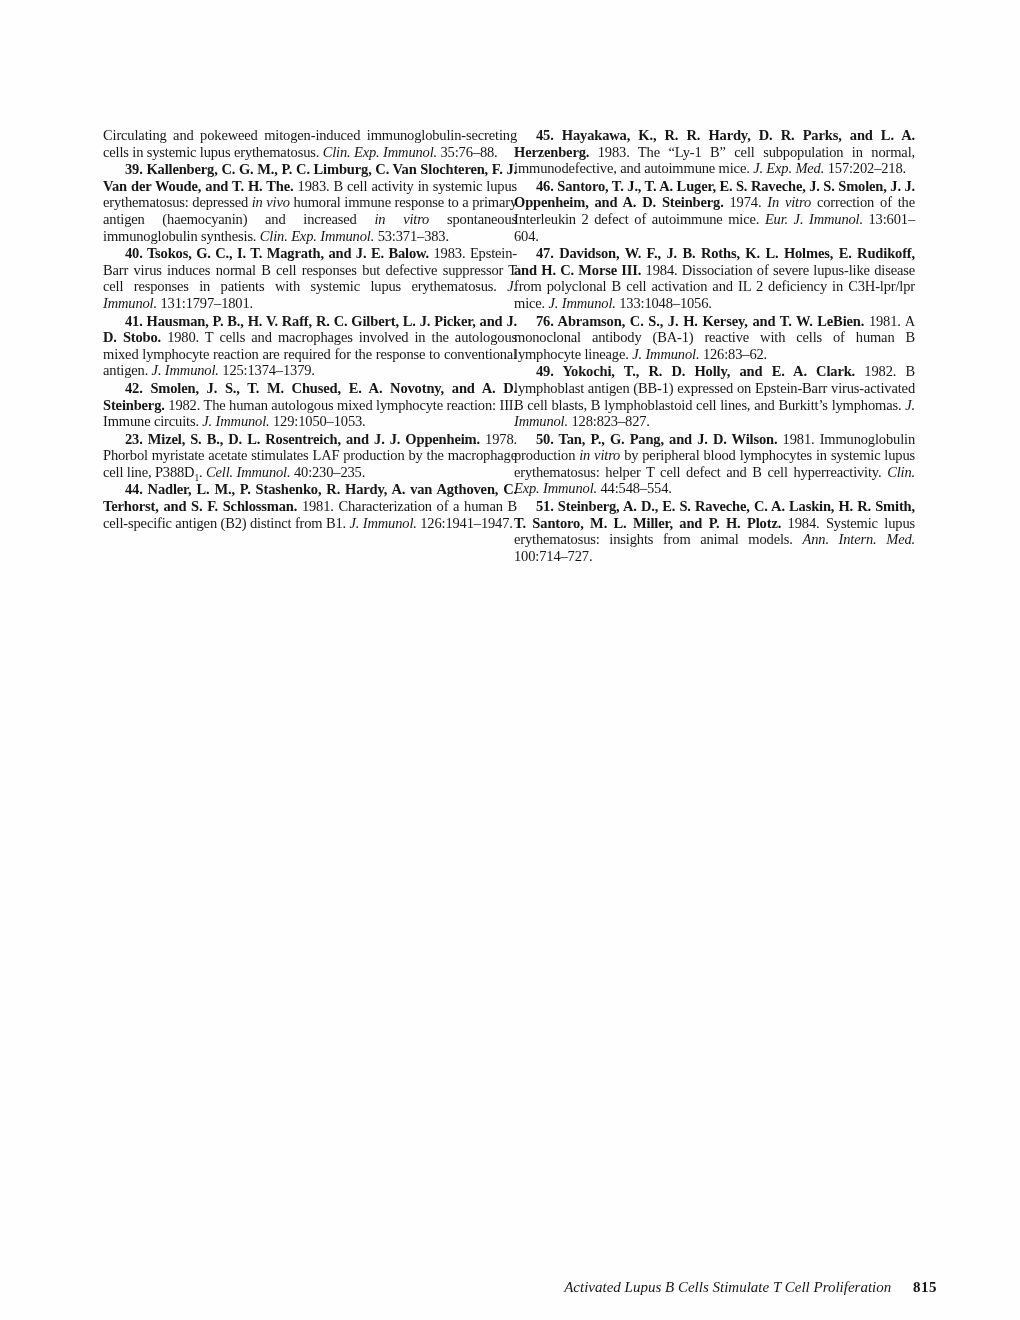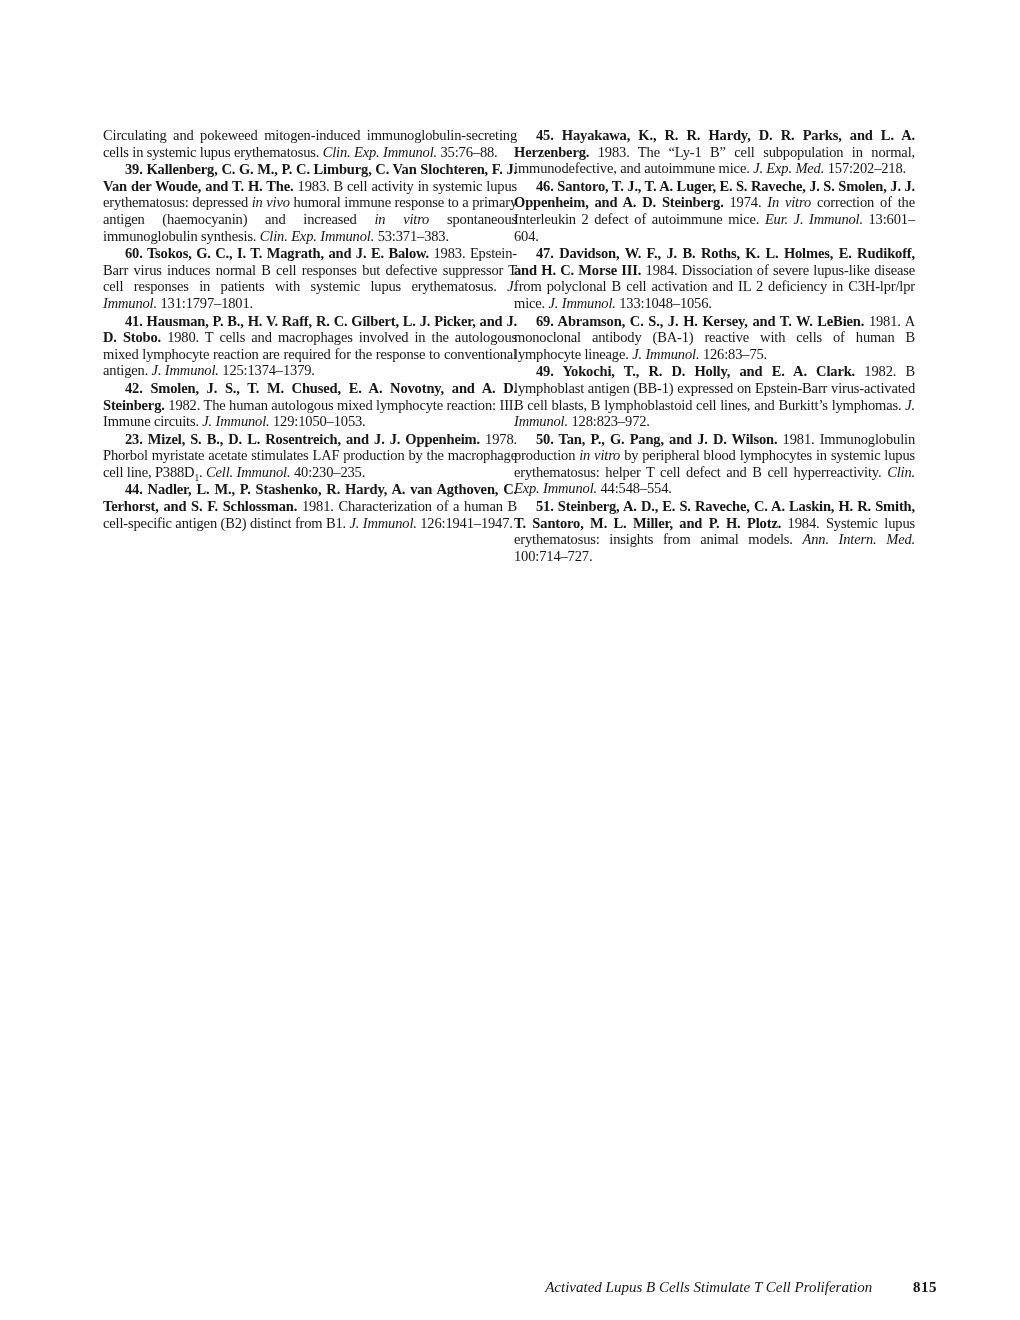--- a/index.html
+++ b/index.html
@@ -40,43 +40,43 @@
   .footer {
     position: absolute;
     top: 1279px;
     left: 0;
     width: 937px;
     text-align: right;
     font-size: 15px;
     white-space: nowrap;
   }
   .footer .ftitle { font-style: italic; }
-  .footer .fpage  { font-weight: bold; margin-left: 37px; letter-spacing: 0.5px; }
+  .footer .fpage  { font-weight: bold; margin-left: 18px; letter-spacing: 0.5px; }
 </style>
 </head>
 <body>
 
 <div class="page">
 
   <div class="col col-left">
       <p class="ref no-indent"><span>Circulating and pokeweed mitogen-induced immunoglobulin-secreting cells in systemic lupus erythematosus. </span><span class="i">Clin. Exp. Immunol.</span><span> 35:76–88.</span></p>
       <p class="ref"><span class="b">39. Kallenberg, C. G. M., P. C. Limburg, C. Van Slochteren, F. J. Van der Woude, and T. H. The.</span><span> 1983. B cell activity in systemic lupus erythematosus: depressed </span><span class="i">in vivo</span><span> humoral immune response to a primary antigen (haemocyanin) and increased </span><span class="i">in vitro</span><span> spontaneous immunoglobulin synthesis. </span><span class="i">Clin. Exp. Immunol.</span><span> 53:371–383.</span></p>
-      <p class="ref"><span class="b">60. Tsokos, G. C., I. T. Magrath, and J. E. Balow.</span><span> 1983. Epstein-Barr virus induces normal B cell responses but defective suppressor T cell responses in patients with systemic lupus erythematosus. </span><span class="i">J. Immunol.</span><span> 131:1797–1801.</span></p>
+      <p class="ref"><span class="b">40. Tsokos, G. C., I. T. Magrath, and J. E. Balow.</span><span> 1983. Epstein-Barr virus induces normal B cell responses but defective suppressor T cell responses in patients with systemic lupus erythematosus. </span><span class="i">J. Immunol.</span><span> 131:1797–1801.</span></p>
       <p class="ref"><span class="b">41. Hausman, P. B., H. V. Raff, R. C. Gilbert, L. J. Picker, and J. D. Stobo.</span><span> 1980. T cells and macrophages involved in the autologous mixed lymphocyte reaction are required for the response to conventional antigen. </span><span class="i">J. Immunol.</span><span> 125:1374–1379.</span></p>
       <p class="ref"><span class="b">42. Smolen, J. S., T. M. Chused, E. A. Novotny, and A. D. Steinberg.</span><span> 1982. The human autologous mixed lymphocyte reaction: III. Immune circuits. </span><span class="i">J. Immunol.</span><span> 129:1050–1053.</span></p>
       <p class="ref"><span class="b">23. Mizel, S. B., D. L. Rosentreich, and J. J. Oppenheim.</span><span> 1978. Phorbol myristate acetate stimulates LAF production by the macrophage cell line, P388D</span><sub>1</sub><span>. </span><span class="i">Cell. Immunol.</span><span> 40:230–235.</span></p>
       <p class="ref"><span class="b">44. Nadler, L. M., P. Stashenko, R. Hardy, A. van Agthoven, C. Terhorst, and S. F. Schlossman.</span><span> 1981. Characterization of a human B cell-specific antigen (B2) distinct from B1. </span><span class="i">J. Immunol.</span><span> 126:1941–1947.</span></p>
     </div>
 
   <div class="col col-right">
       <p class="ref"><span class="b">45. Hayakawa, K., R. R. Hardy, D. R. Parks, and L. A. Herzenberg.</span><span> 1983. The “Ly-1 B” cell subpopulation in normal, immunodefective, and autoimmune mice. </span><span class="i">J. Exp. Med.</span><span> 157:202–218.</span></p>
       <p class="ref"><span class="b">46. Santoro, T. J., T. A. Luger, E. S. Raveche, J. S. Smolen, J. J. Oppenheim, and A. D. Steinberg.</span><span> 1974. </span><span class="i">In vitro</span><span> correction of the Interleukin 2 defect of autoimmune mice. </span><span class="i">Eur. J. Immunol.</span><span> 13:601–604.</span></p>
       <p class="ref"><span class="b">47. Davidson, W. F., J. B. Roths, K. L. Holmes, E. Rudikoff, and H. C. Morse III.</span><span> 1984. Dissociation of severe lupus-like disease from polyclonal B cell activation and IL 2 deficiency in C3H-lpr/lpr mice. </span><span class="i">J. Immunol.</span><span> 133:1048–1056.</span></p>
-      <p class="ref"><span class="b">69. Abramson, C. S., J. H. Kersey, and T. W. LeBien.</span><span> 1981. A monoclonal antibody (BA-1) reactive with cells of human B lymphocyte lineage. </span><span class="i">J. Immunol.</span><span> 126:83–75.</span></p>
-      <p class="ref"><span class="b">49. Yokochi, T., R. D. Holly, and E. A. Clark.</span><span> 1982. B lymphoblast antigen (BB-1) expressed on Epstein-Barr virus-activated B cell blasts, B lymphoblastoid cell lines, and Burkitt’s lymphomas. </span><span class="i">J. Immunol.</span><span> 128:823–972.</span></p>
+      <p class="ref"><span class="b">76. Abramson, C. S., J. H. Kersey, and T. W. LeBien.</span><span> 1981. A monoclonal antibody (BA-1) reactive with cells of human B lymphocyte lineage. </span><span class="i">J. Immunol.</span><span> 126:83–62.</span></p>
+      <p class="ref"><span class="b">49. Yokochi, T., R. D. Holly, and E. A. Clark.</span><span> 1982. B lymphoblast antigen (BB-1) expressed on Epstein-Barr virus-activated B cell blasts, B lymphoblastoid cell lines, and Burkitt’s lymphomas. </span><span class="i">J. Immunol.</span><span> 128:823–827.</span></p>
       <p class="ref"><span class="b">50. Tan, P., G. Pang, and J. D. Wilson.</span><span> 1981. Immunoglobulin production </span><span class="i">in vitro</span><span> by peripheral blood lymphocytes in systemic lupus erythematosus: helper T cell defect and B cell hyperreactivity. </span><span class="i">Clin. Exp. Immunol.</span><span> 44:548–554.</span></p>
       <p class="ref"><span class="b">51. Steinberg, A. D., E. S. Raveche, C. A. Laskin, H. R. Smith, T. Santoro, M. L. Miller, and P. H. Plotz.</span><span> 1984. Systemic lupus erythematosus: insights from animal models. </span><span class="i">Ann. Intern. Med.</span><span> 100:714–727.</span></p>
     </div>
 
   <div class="footer">
     <span class="ftitle">Activated Lupus B Cells Stimulate T Cell Proliferation</span>
     <span class="fpage">815</span>
   </div>
 
 </div>

